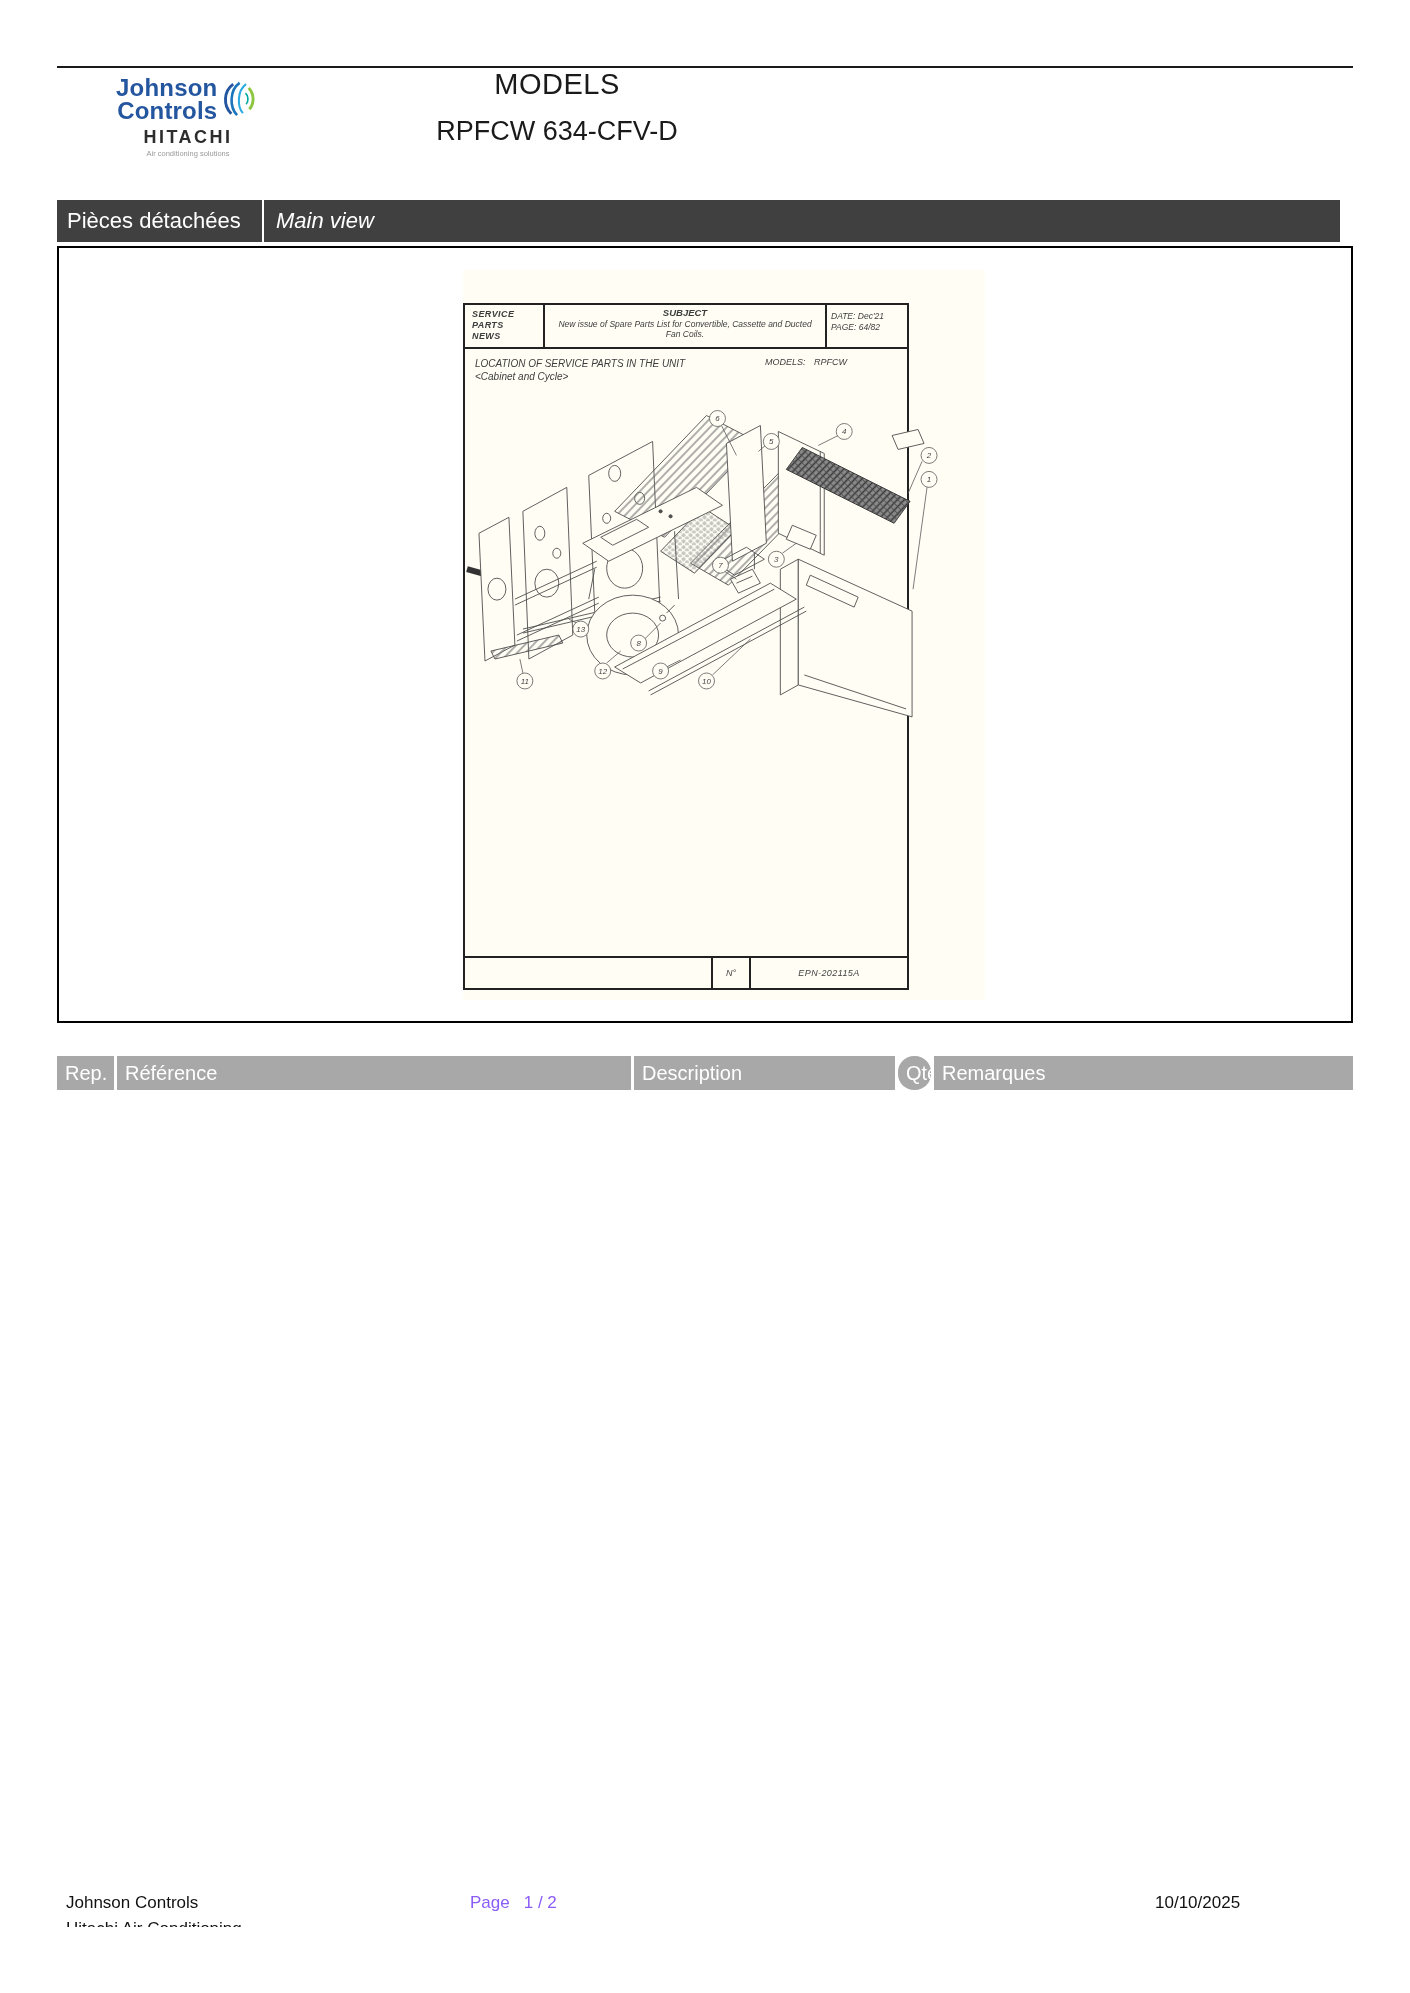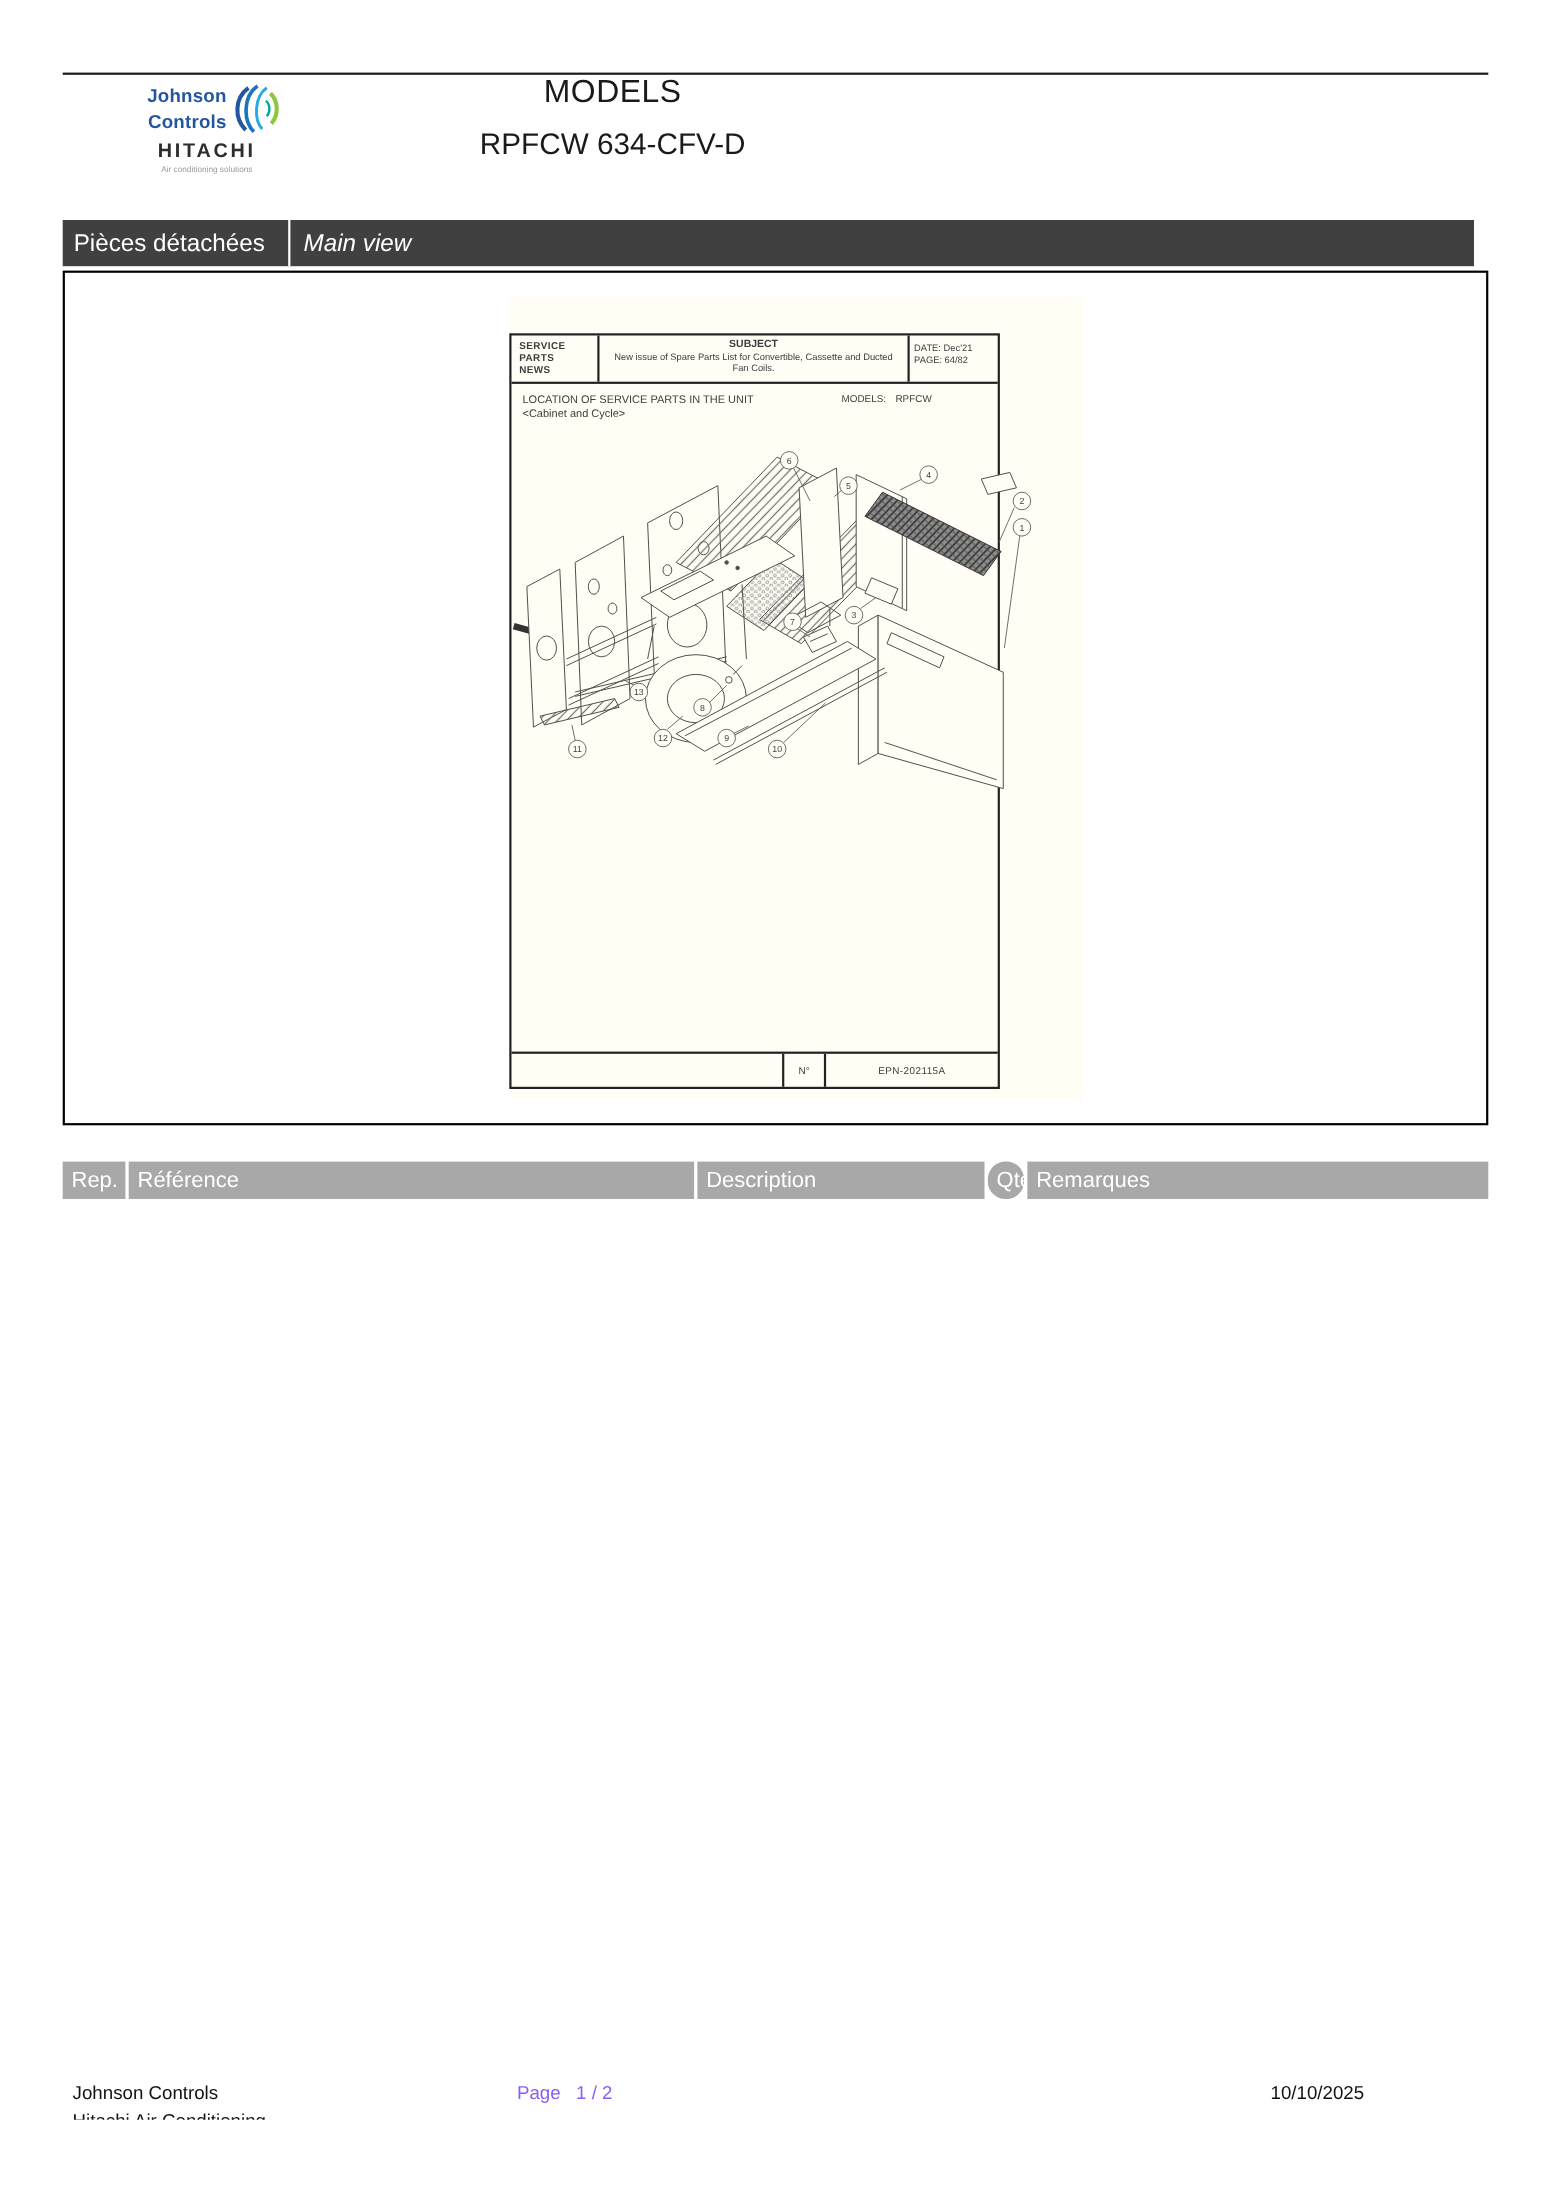--- a/index.html
+++ b/index.html
@@ -11,42 +11,42 @@
     color:#1a1a1a;
     overflow:hidden;
   }
 
   
   .top-rule { position:absolute; left:57px; top:66px; width:1296px; height:2px; background:#1a1a1a; }
 
   
   .logo { position:absolute; left:116px; top:74px; width:144px; }
   .logo-row { display:flex; align-items:center; justify-content:flex-end; }
-  .jc-text { text-align:right; font-weight:bold; font-size:17px; line-height:23px; color:#2456a0; letter-spacing:0.2px; }
+  .jc-text { text-align:right; font-weight:bold; font-size:24px; line-height:23px; color:#2456a0; letter-spacing:0.2px; }
   .jc-mark { margin-left:4px; }
   .hitachi { text-align:center; margin-top:3px; font-weight:bold; font-size:18px; letter-spacing:2.5px; color:#2d2d2d; }
   .tagline { text-align:center; font-size:7.5px; color:#9a9a9a; margin-top:1px; }
 
   
   .title-block { position:absolute; left:307px; top:68px; width:500px; text-align:center; }
   .title-main { font-size:29px; font-weight:normal; letter-spacing:0.5px; color:#1a1a1a; }
   .title-sub  { font-size:27px; font-weight:normal; margin-top:15px; color:#1a1a1a; }
 
   
   .section-bar { position:absolute; left:57px; top:200px; width:1283px; height:42px;
     background:#404040; display:flex; align-items:center; color:#ffffff; }
   .section-left { width:205px; padding-left:10px; font-size:22px; }
   .section-div { width:2px; height:42px; background:#ffffff; }
   .section-right { padding-left:12px; font-size:22px; font-style:italic; }
 
   
   .main-box { position:absolute; left:57px; top:246px; width:1296px; height:777px;
     border:2px solid #000; background:#ffffff; }
   .doc-page { position:absolute; left:404px; top:22px; width:522px; height:730px; background:#fffdf4; }
-  .doc-frame { position:absolute; left:0; top:33px; width:446px; height:687px; border:2px solid #222; }
+  .doc-frame { position:absolute; left:0; top:33px; width:446px; height:687px; border:2px solid #222;font-style:italic; }
 
   .doc-header { display:flex; height:44px; border-bottom:2px solid #222; color:#3d3d3d; }
   .spn-cell { width:80px; border-right:2px solid #222; padding:4px 0 0 7px;
     font-weight:bold; font-size:9px; line-height:11px; letter-spacing:0.4px; }
   .subject-cell { flex:1; text-align:center; padding-top:3px; font-size:8.5px; line-height:10px; }
   .subject-title { font-weight:bold; font-size:9.5px; margin-bottom:1px; }
   .datepage-cell { width:82px; border-left:2px solid #222; padding:6px 0 0 4px; font-size:8.5px; line-height:11px; }
 
   .doc-body { position:relative; height:605px; color:#3d3d3d; }
   .loc-block { position:absolute; left:10px; top:8px; font-size:10px; line-height:13px; }

